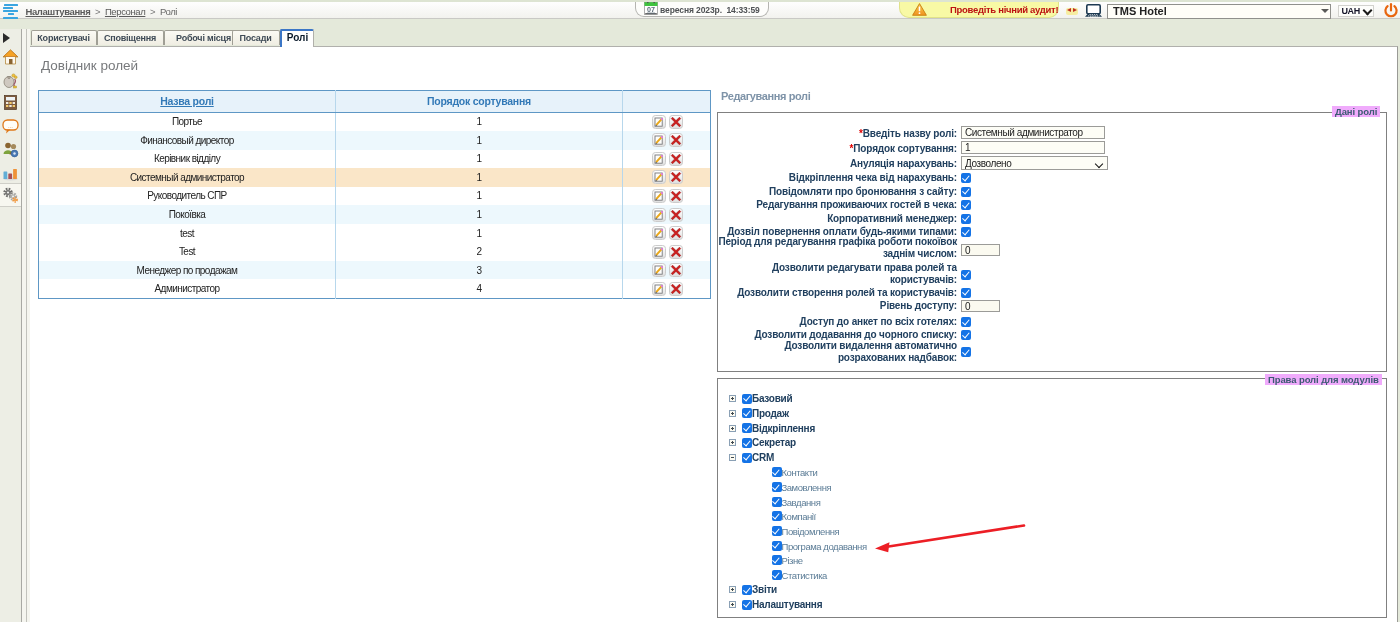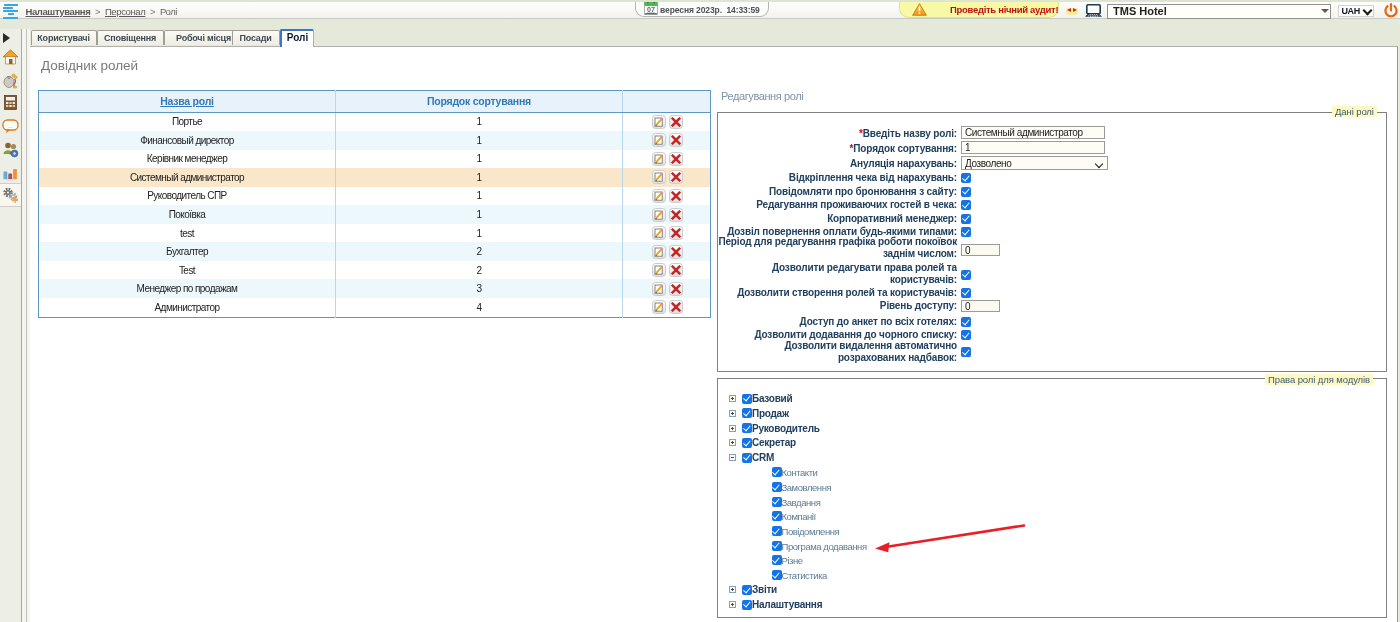--- a/index.html
+++ b/index.html
@@ -47,25 +47,25 @@
 #roletable td,#roletable th{border:none;font-size:10px;letter-spacing:-0.55px;text-align:center;padding:0;overflow:hidden;}
 #roletable th{height:20.5px;background:#e7f2fa;color:#3279b7;font-size:10.5px;letter-spacing:-0.25px;border-bottom:1.5px solid #5e97c5;}
 #roletable td{height:18.55px;color:#222;}
 #roletable th+th,#roletable td+td{border-left:1px solid #b7d7ec;}
 #roletable tr.odd td{background:#ffffff;}
 #roletable tr.even td{background:#edf8fd;}
 #roletable tr.hl td{background:#fae6c8;}
 .rowbtns{display:flex;justify-content:center;gap:3.5px;margin-left:2px;}
 .btn{width:12px;height:12px;border:1px solid #cccccc;border-radius:3.5px;background:linear-gradient(#ffffff,#e0e0e0);display:flex;align-items:center;justify-content:center;}
 
-#h2{left:721px;top:89.5px;font-size:11px;letter-spacing:-0.4px;font-weight:normal;color:#7e93a8;}
+#h2{left:721px;top:89.5px;font-size:11px;letter-spacing:-0.4px;font-weight:bold;color:#7e93a8;}
 .fset{position:absolute;left:717px;width:670px;border:1px solid #808080;background:#fff;box-sizing:border-box;}
 #fset1{top:111.5px;height:260px;}
 #fset2{top:377.8px;height:240px;}
-.legend{position:absolute;font-size:9.5px;letter-spacing:-0.1px;font-weight:normal;color:#3c5a72;background:#fef9c3;padding:0 3px;white-space:nowrap;}
+.legend{position:absolute;font-size:9.5px;letter-spacing:-0.1px;font-weight:bold;color:#3c5a72;background:#f0abfc;padding:0 3px;white-space:nowrap;}
 .flabel{position:absolute;text-align:right;font-size:10px;letter-spacing:-0.15px;font-weight:bold;color:#21405f;line-height:11.5px;}
 .flabel .req{color:#e00000;}
 .finput{position:absolute;left:961px;box-sizing:border-box;width:147px;height:13px;border:1px solid #9b9b98;background:#fdfdf6;font-size:10px;letter-spacing:-0.4px;color:#222;padding:0 0 0 3px;font-family:"Liberation Sans",sans-serif;}
 .cb{position:absolute;left:961px;width:10px;height:10px;background:#1473e6;border-radius:2px;}
 .cb::after{content:'';position:absolute;left:2.7px;top:0.8px;width:3px;height:5.6px;border:solid #fff;border-width:0 1.7px 1.7px 0;transform:rotate(40deg);}
 
 .pm{position:absolute;width:7px;height:7px;border:1px solid #8aa0b5;background:#fdfbf2;box-sizing:border-box;}
 .pm::before{content:'';position:absolute;left:1px;top:2px;width:3px;height:1px;background:#404a50;}
 .pm.plus::after{content:'';position:absolute;left:2px;top:1px;width:1px;height:3px;background:#404a50;}
 .tlabel{position:absolute;font-size:10px;letter-spacing:-0.25px;font-weight:bold;color:#21405f;}
@@ -247,21 +247,21 @@
               </div>
               <div class="btn">
                 <svg width="12" height="12" viewBox="0 0 12 12">
                   <path d="M1.2 2.6 L2.6 1.2 L6 4.6 L9.4 1.2 L10.8 2.6 L7.4 6 L10.8 9.4 L9.4 10.8 L6 7.4 L2.6 10.8 L1.2 9.4 L4.6 6 Z" fill="#cf1d1d" stroke="#8e0f0f" stroke-width="0.5"></path>
                 </svg>
               </div>
             </div>
           </td>
         </tr>
  <tr class="odd">
-          <td>Керівник менеджер</td>
+          <td>Керівник відділу</td>
           <td>1</td>
           <td class="bt">
             <div class="rowbtns">
               <div class="btn">
                 <svg width="10" height="10" viewBox="0 0 10 10">
                   <rect x="1" y="1" width="7.2" height="8.2" fill="#fdfdfb" stroke="#77777a" stroke-width="0.9"></rect>
                   <path d="M2.2 8.2 L7.6 2.2" stroke="#eaa719" stroke-width="2"></path>
                   <rect x="7" y="1.2" width="1.8" height="1.8" fill="#e87ad8"></rect>
                   <path d="M1.4 9.3 L3.2 8.9 L2 7.7 Z" fill="#5a5a58"></path>
                 </svg>
@@ -333,41 +333,20 @@
                 <svg width="12" height="12" viewBox="0 0 12 12">
                   <path d="M1.2 2.6 L2.6 1.2 L6 4.6 L9.4 1.2 L10.8 2.6 L7.4 6 L10.8 9.4 L9.4 10.8 L6 7.4 L2.6 10.8 L1.2 9.4 L4.6 6 Z" fill="#cf1d1d" stroke="#8e0f0f" stroke-width="0.5"></path>
                 </svg>
               </div>
             </div>
           </td>
         </tr>
  <tr class="odd">
           <td>test</td>
           <td>1</td>
-          <td class="bt">
-            <div class="rowbtns">
-              <div class="btn">
-                <svg width="10" height="10" viewBox="0 0 10 10">
-                  <rect x="1" y="1" width="7.2" height="8.2" fill="#fdfdfb" stroke="#77777a" stroke-width="0.9"></rect>
-                  <path d="M2.2 8.2 L7.6 2.2" stroke="#eaa719" stroke-width="2"></path>
-                  <rect x="7" y="1.2" width="1.8" height="1.8" fill="#e87ad8"></rect>
-                  <path d="M1.4 9.3 L3.2 8.9 L2 7.7 Z" fill="#5a5a58"></path>
-                </svg>
-              </div>
-              <div class="btn">
-                <svg width="12" height="12" viewBox="0 0 12 12">
-                  <path d="M1.2 2.6 L2.6 1.2 L6 4.6 L9.4 1.2 L10.8 2.6 L7.4 6 L10.8 9.4 L9.4 10.8 L6 7.4 L2.6 10.8 L1.2 9.4 L4.6 6 Z" fill="#cf1d1d" stroke="#8e0f0f" stroke-width="0.5"></path>
-                </svg>
-              </div>
-            </div>
-          </td>
-        </tr>
- <tr class="even">
-          <td>Бухгалтер</td>
-          <td>2</td>
           <td class="bt">
             <div class="rowbtns">
               <div class="btn">
                 <svg width="10" height="10" viewBox="0 0 10 10">
                   <rect x="1" y="1" width="7.2" height="8.2" fill="#fdfdfb" stroke="#77777a" stroke-width="0.9"></rect>
                   <path d="M2.2 8.2 L7.6 2.2" stroke="#eaa719" stroke-width="2"></path>
                   <rect x="7" y="1.2" width="1.8" height="1.8" fill="#e87ad8"></rect>
                   <path d="M1.4 9.3 L3.2 8.9 L2 7.7 Z" fill="#5a5a58"></path>
                 </svg>
               </div>
@@ -484,21 +463,21 @@
     </div>
 <div id="tree">
       <div class="pm plus" style="left:728.5px;top:395.20px;"></div>
       <div class="cb" style="left:742px;top:393.70px;"></div>
       <div class="tlabel" style="left:752px;top:393.20px;">Базовий</div>
 <div class="pm plus" style="left:728.5px;top:409.90px;"></div>
       <div class="cb" style="left:742px;top:408.40px;"></div>
       <div class="tlabel" style="left:752px;top:407.90px;">Продаж</div>
 <div class="pm plus" style="left:728.5px;top:424.60px;"></div>
       <div class="cb" style="left:742px;top:423.10px;"></div>
-      <div class="tlabel" style="left:752px;top:422.60px;">Руководитель</div>
+      <div class="tlabel" style="left:752px;top:422.60px;">Відкріплення</div>
 <div class="pm plus" style="left:728.5px;top:439.30px;"></div>
       <div class="cb" style="left:742px;top:437.80px;"></div>
       <div class="tlabel" style="left:752px;top:437.30px;">Секретар</div>
 <div class="pm minus" style="left:728.5px;top:454.00px;"></div>
       <div class="cb" style="left:742px;top:452.50px;"></div>
       <div class="tlabel" style="left:752px;top:452.00px;">CRM</div>
 <div class="cb" style="left:771.5px;top:467.20px;"></div>
       <div class="clabel" style="left:781.5px;top:467.20px;">Контакти</div>
 <div class="cb" style="left:771.5px;top:481.90px;"></div>
       <div class="clabel" style="left:781.5px;top:481.90px;">Замовлення</div>

